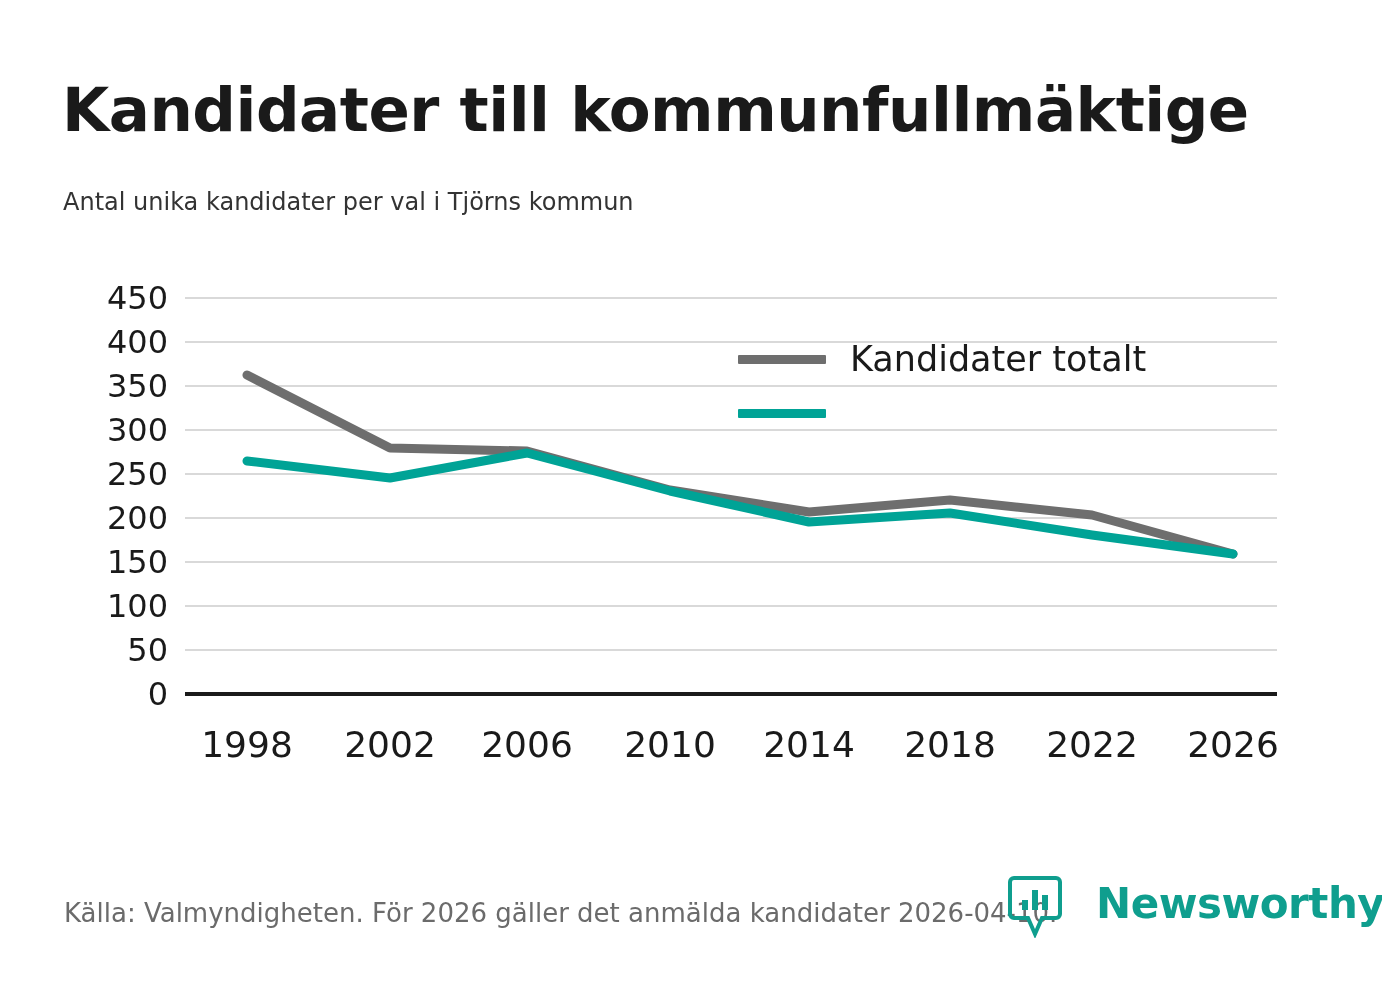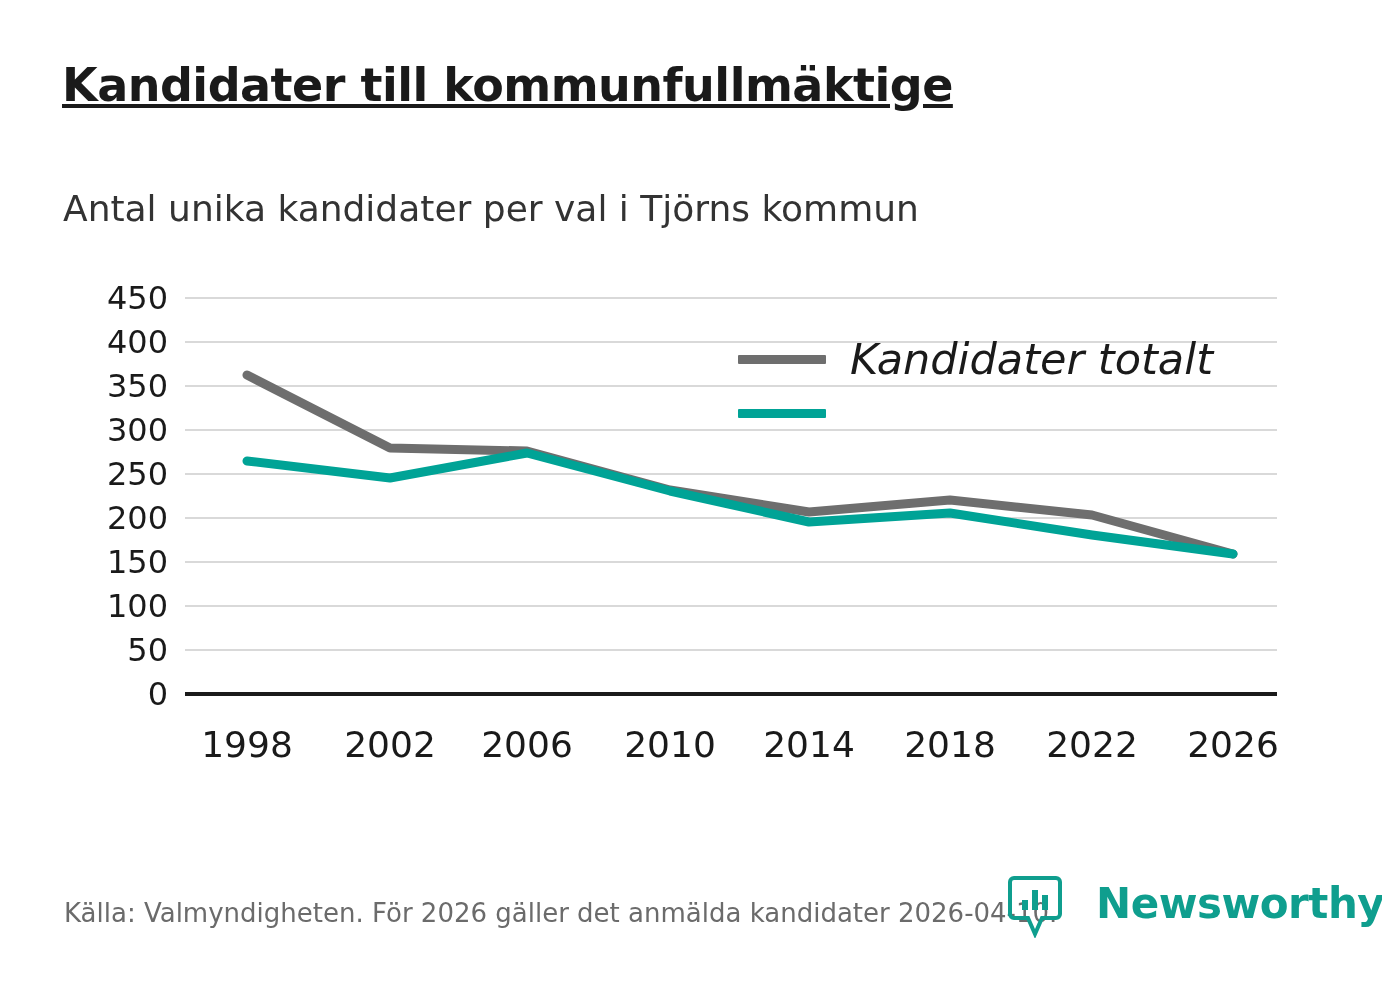--- a/index.html
+++ b/index.html
@@ -17,33 +17,32 @@
   }
   .page {
     position: relative;
     width: 1382px;
     height: 999px;
     box-sizing: border-box;
   }
   .title {
     position: absolute;
     left: 62px;
-    top: 58px;
-    font-size: 46px;
+    top: 74px;
+    font-size: 61px;
     font-weight: bold;
     letter-spacing: -0.5px;
     color: #1a1a1a;
     white-space: nowrap;
-    text-decoration: underline;
   }
   .subtitle {
     position: absolute;
     left: 63px;
     top: 188px;
-    font-size: 36px;
+    font-size: 24px;
     font-weight: normal;
     color: #333333;
     white-space: nowrap;
   }
   .chart-area {
     position: absolute;
     left: 0;
     top: 270px;
     width: 1232px;
     height: 520px;
@@ -63,24 +62,23 @@
     height: 54px;
   }
   .legend-swatch {
     width: 88px;
     height: 9px;
     border-radius: 1px;
     flex: 0 0 auto;
   }
   .legend-label {
     margin-left: 24px;
-    font-size: 43px;
+    font-size: 35px;
     color: #1a1a1a;
     white-space: nowrap;
-    font-style: italic;
   }
   .source {
     position: absolute;
     left: 64px;
     top: 898px;
     font-size: 26px;
     color: #6b6b6b;
     white-space: nowrap;
   }
   .logo {

